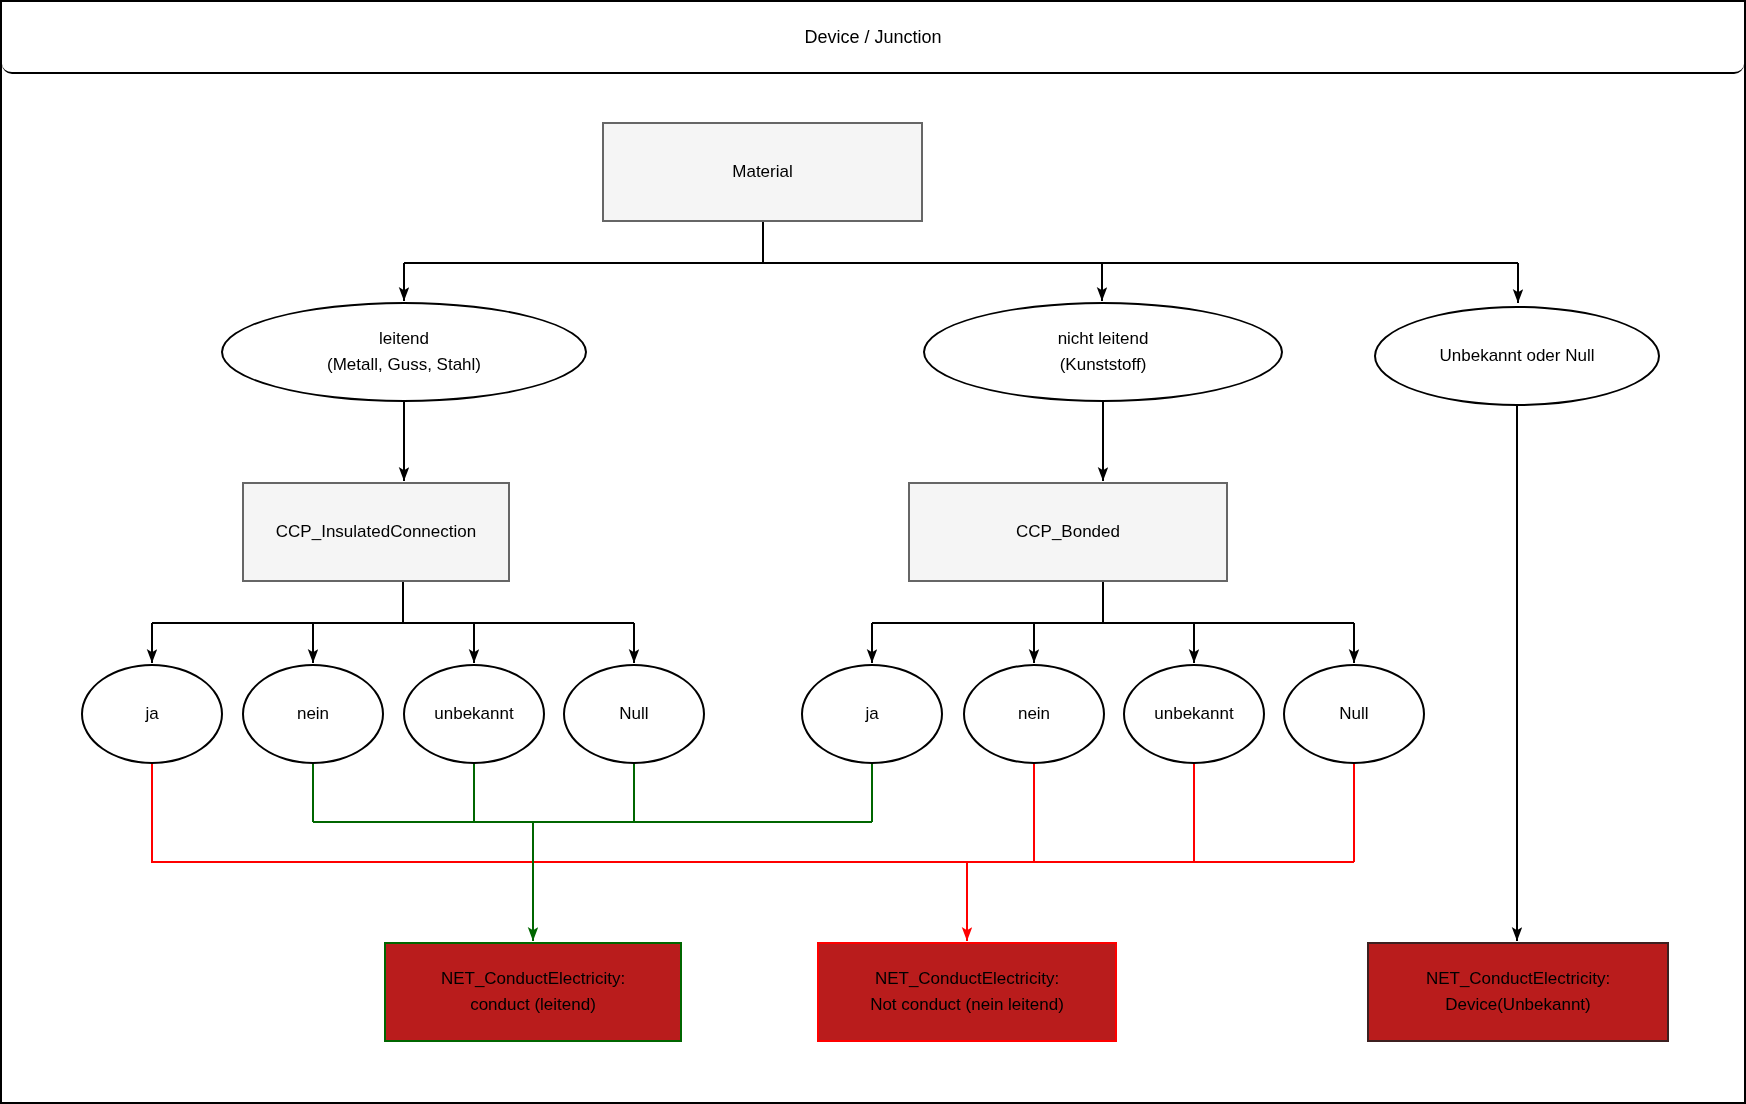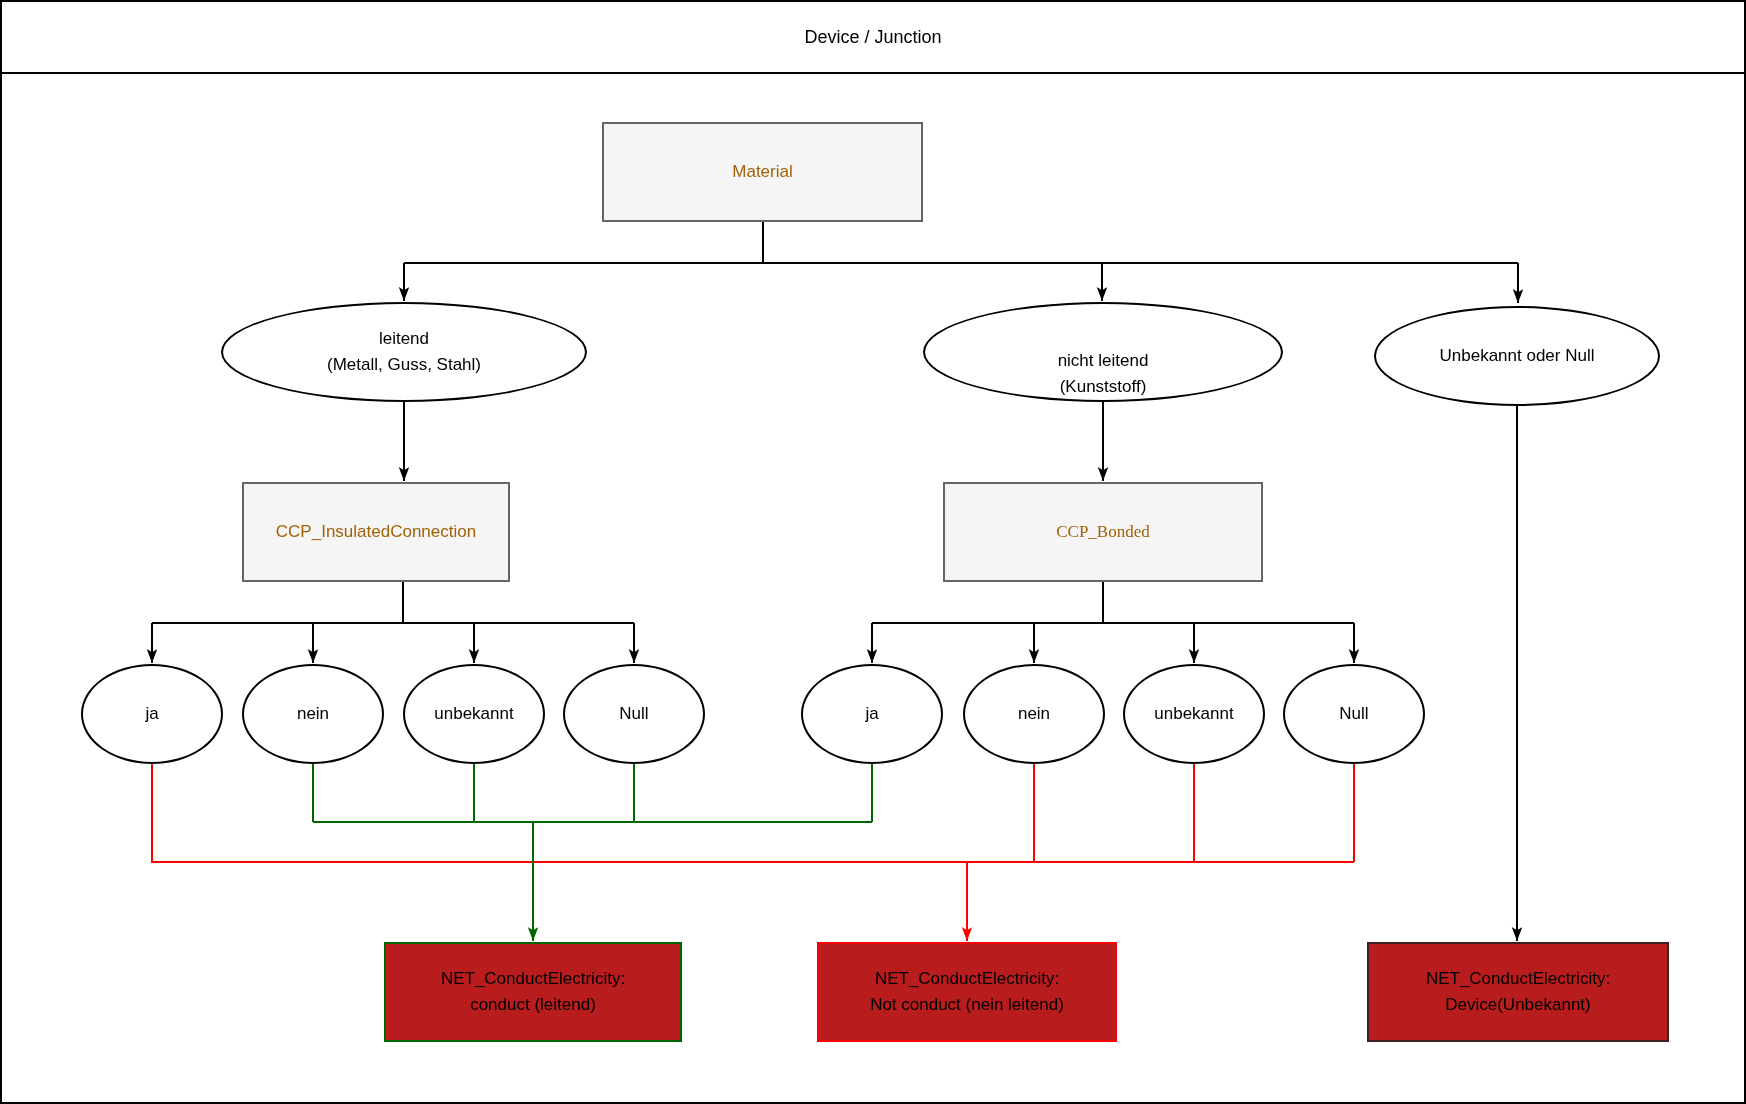--- a/index.html
+++ b/index.html
@@ -12,31 +12,32 @@
     font-family:"Liberation Sans", sans-serif;
     color:#000;
     overflow:hidden;
   }
   .title-bar{
     position:absolute;left:0;top:0;width:100%;height:72px;
     box-sizing:border-box;
     border-bottom:2px solid #000;
     display:flex;align-items:center;justify-content:center;
     font-size:18px;
+    border-radius:10px;
   }
   .edges{position:absolute;left:0;top:0;width:1746px;height:1104px;}
   .node{
     position:absolute;box-sizing:border-box;
     display:flex;flex-direction:column;align-items:center;justify-content:center;
     text-align:center;font-size:17px;line-height:26px;
   }
   .gray-box{
     background:#f5f5f5;
     border:2px solid #666666;
-    color:#a16207;
+    color:#000000;
   }
   .ellipse{
     background:#fff;
     border:2px solid #000;
     border-radius:50%;
   }
   .result-box{background:#b91c1c;}
   .result-conduct{border:2px solid #006600;}
   .result-not-conduct{border:2px solid #ff0000;}
   .result-unknown{border:2px solid #3d2020;}
@@ -90,34 +91,34 @@
 
   <div class="node gray-box" style="left:600px;top:120px;width:321px;height:100px;">
     <span>Material</span>
   </div>
 
   <div class="node ellipse" style="left:219px;top:300px;width:366px;height:100px;">
     <span>leitend</span>
     <span>(Metall, Guss, Stahl)</span>
   </div>
 
-  <div class="node ellipse" style="left:921px;top:300px;width:360px;height:100px;justify-content:flex-end;">
+  <div class="node ellipse" style="left:921px;top:300px;width:360px;height:100px;">
     <span>nicht leitend</span>
     <span>(Kunststoff)</span>
   </div>
 
   <div class="node ellipse" style="left:1372px;top:304px;width:286px;height:100px;">
     <span>Unbekannt oder Null</span>
   </div>
 
   <div class="node gray-box" style="left:240px;top:480px;width:268px;height:100px;">
     <span>CCP_InsulatedConnection</span>
   </div>
 
-  <div class="node gray-box" style="left:941px;top:480px;width:320px;height:100px;font-family:Liberation Serif, serif;">
+  <div class="node gray-box" style="left:906px;top:480px;width:320px;height:100px;">
     <span>CCP_Bonded</span>
   </div>
 
   <div class="node ellipse" style="left:79px;top:662px;width:142px;height:100px;">
     <span>ja</span>
   </div>
   <div class="node ellipse" style="left:240px;top:662px;width:142px;height:100px;">
     <span>nein</span>
   </div>
   <div class="node ellipse" style="left:401px;top:662px;width:142px;height:100px;">

